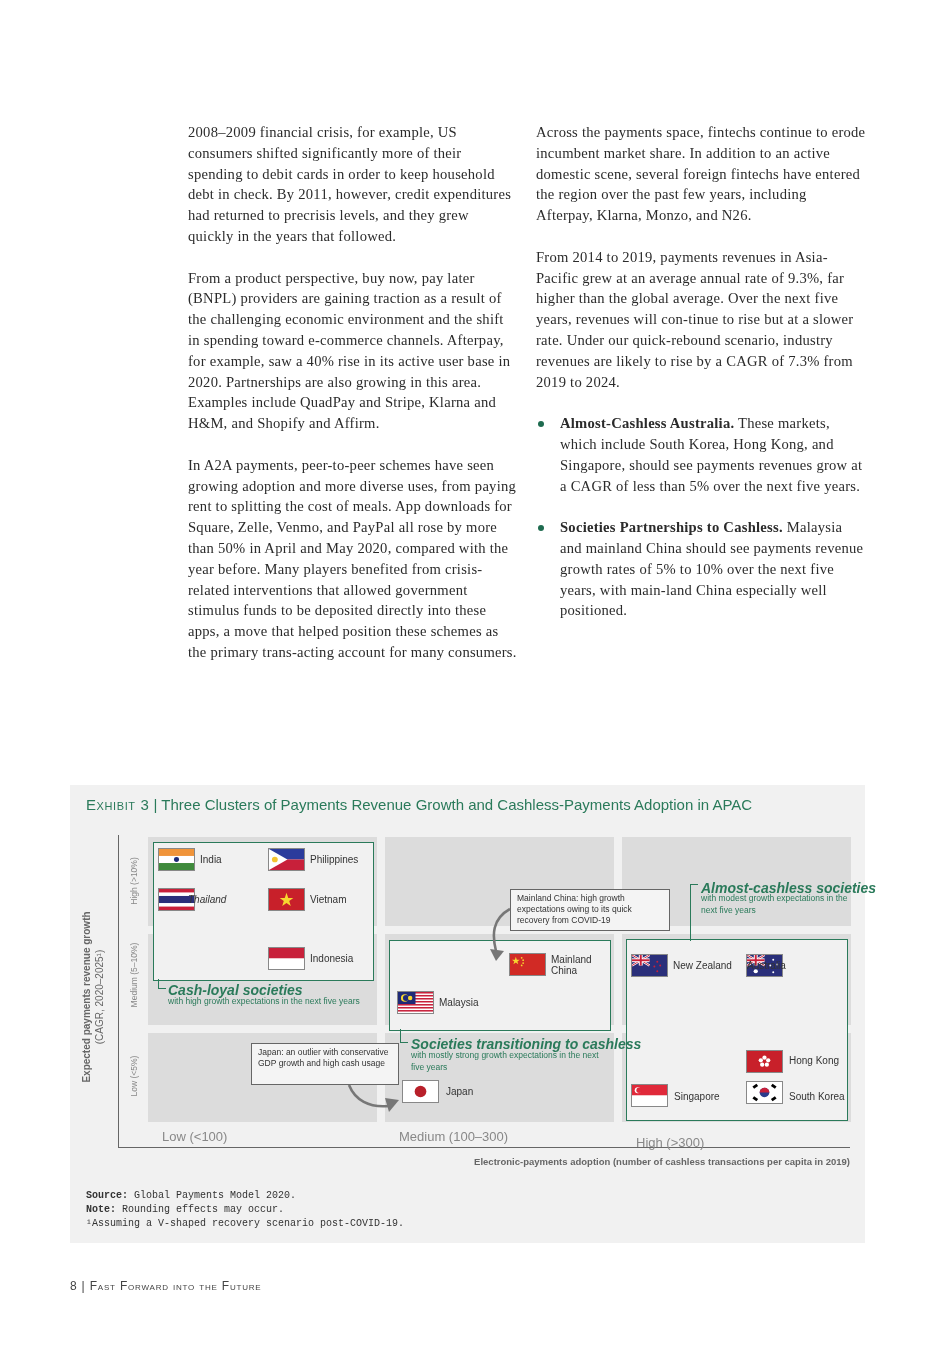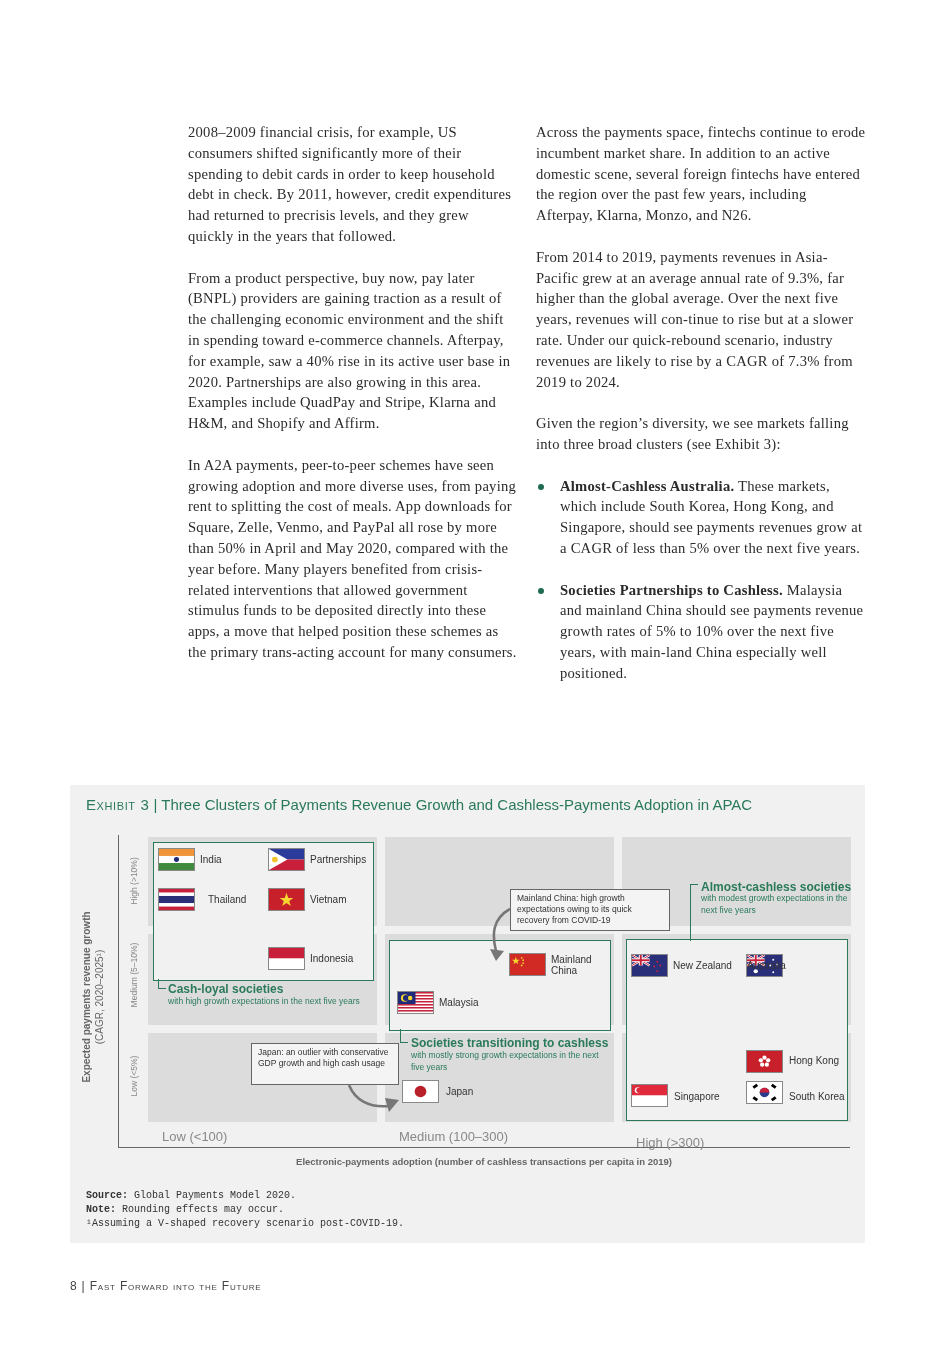--- a/index.html
+++ b/index.html
@@ -23,42 +23,41 @@
   .axis-v { position: absolute; left: 118px; top: 835px; width: 1px; height: 313px; background: #666; }
   .axis-h { position: absolute; left: 118px; top: 1147px; width: 732px; height: 1px; background: #666; }
   .ylab-rot { position: absolute; transform: rotate(-90deg); transform-origin: center center; white-space: nowrap; font-family: "Liberation Sans", sans-serif; }
   .ytick { font-size: 8.5px; color: #888; }
   .xtick { position: absolute; font-family: "Liberation Sans", sans-serif; font-size: 13px; color: #888; text-align: left; width: 200px; }
   .axis-title { font-family: "Liberation Sans", sans-serif; font-weight: bold; font-size: 10px; color: #666; }
   .cluster-box { position: absolute; border: 1.2px solid #2a7a5a; background: #f1f1f1; }
   .flag { position: absolute; width: 37px; height: 23px; box-sizing: border-box; border: 1px solid #888; overflow: hidden; }
   .flag svg { display: block; width: 100%; height: 100%; }
   .country { position: absolute; font-family: "Liberation Sans", sans-serif; font-size: 10px; color: #333; line-height: 11px; }
-  .cl-title { position: absolute; font-family: "Liberation Sans", sans-serif; font-weight: bold; font-size: 12px; color: #2a7a5a; white-space: nowrap; }
+  .cl-title { position: absolute; font-family: "Liberation Sans", sans-serif; font-weight: bold; font-size: 14px; color: #2a7a5a; white-space: nowrap; font-style: italic; }
   .cl-sub { position: absolute; font-family: "Liberation Sans", sans-serif; font-size: 8.5px; color: #2a7a5a; line-height: 12px; }
   .callout { position: absolute; background: #f4f4f4; border: 1px solid #666; font-family: "Liberation Sans", sans-serif; font-size: 8.5px; line-height: 11px; color: #333; padding: 3px 6px; box-sizing: border-box; }
   .connector { position: absolute; border-color: #2a7a5a; border-style: solid; }
   #footnotes { position: absolute; left: 86px; top: 1189px; font-family: Liberation Mono, monospace; font-size: 10px; line-height: 14px; color: #333; }
   #footnotes b { font-weight: bold; }
   #page-footer { position: absolute; left: 70px; top: 1279px; font-family: "Liberation Sans", sans-serif; font-size: 12px; color: #444; letter-spacing: 0.8px; }
   #page-footer .sc { font-variant: small-caps; }
 </style>
 </head>
 <body>
 
 <div id="col-left" class="col">
   <p>2008–2009 financial crisis, for example, US consumers shifted significantly more of their spending to debit cards in order to keep household debt in check. By 2011, however, credit expenditures had returned to precrisis levels, and they grew quickly in the years that followed.</p>
   <p>From a product perspective, buy now, pay later (BNPL) providers are gaining traction as a result of the challenging economic environment and the shift in spending toward e-commerce channels. Afterpay, for example, saw a 40% rise in its active user base in 2020. Partnerships are also growing in this area. Examples include QuadPay and Stripe, Klarna and H&amp;M, and Shopify and Affirm.</p>
   <p>In A2A payments, peer-to-peer schemes have seen growing adoption and more diverse uses, from paying rent to splitting the cost of meals. App downloads for Square, Zelle, Venmo, and PayPal all rose by more than 50% in April and May 2020, compared with the year before. Many players benefited from crisis-related interventions that allowed government stimulus funds to be deposited directly into these apps, a move that helped position these schemes as the primary trans-acting account for many consumers.</p>
 </div>
 
 <div id="col-right" class="col">
   <p>Across the payments space, fintechs continue to erode incumbent market share. In addition to an active domestic scene, several foreign fintechs have entered the region over the past few years, including Afterpay, Klarna, Monzo, and N26.</p>
   <p>From 2014 to 2019, payments revenues in Asia-Pacific grew at an average annual rate of 9.3%, far higher than the global average. Over the next five years, revenues will con-tinue to rise but at a slower rate. Under our quick-rebound scenario, industry revenues are likely to rise by a CAGR of 7.3% from 2019 to 2024.</p>
-  <p>Given the region’s diversity, we see markets falling into three broad clusters (see Exhibit 3):</p>
   <ul class="bullets">
     <li><span class="dot"></span><b>Almost-Cashless Australia.</b><span> These markets, which include South Korea, Hong Kong, and Singapore, should see payments revenues grow at a CAGR of less than 5% over the next five years.</span></li>
     <li><span class="dot"></span><b>Societies Partnerships to Cashless.</b><span> Malaysia and mainland China should see payments revenue growth rates of 5% to 10% over the next five years, with main-land China especially well positioned.</span></li>
   </ul>
 </div>
 
 <div id="exhibit">
   <div id="exhibit-title"><span class="lbl">Exhibit 3</span><span> | </span><span>Three Clusters of Payments Revenue Growth and Cashless-Payments Adoption in APAC</span></div>
 </div>
 
@@ -80,21 +79,21 @@
   <div style="font-weight:normal;">(CAGR, 2020–2025¹)</div>
 </div>
 
 <div class="ylab-rot ytick" style="left:84px;top:876px;width:100px;text-align:center;">High (&gt;10%)</div>
 <div class="ylab-rot ytick" style="left:84px;top:970px;width:100px;text-align:center;">Medium (5–10%)</div>
 <div class="ylab-rot ytick" style="left:84px;top:1071px;width:100px;text-align:center;">Low (&lt;5%)</div>
 
 <div class="xtick" style="left:162px;top:1129px;">Low (&lt;100)</div>
 <div class="xtick" style="left:399px;top:1129px;">Medium (100–300)</div>
 <div class="xtick" style="left:636px;top:1129px;margin-top:6px;">High (&gt;300)</div>
-<div class="axis-title" style="position:absolute;left:118px;top:1156px;width:732px;text-align:center;font-size:9.5px;">Electronic-payments adoption (number of cashless transactions per capita in 2019)</div>
+<div class="axis-title" style="position:absolute;left:118px;top:1156px;width:732px;text-align:right;font-size:9.5px;">Electronic-payments adoption (number of cashless transactions per capita in 2019)</div>
 
 <div class="cluster-box" style="left:153px;top:842px;width:219px;height:137px;"></div>
 
 <div class="cluster-box" style="left:389px;top:940px;width:220px;height:89px;"></div>
 
 <div class="cluster-box" style="left:626px;top:939px;width:220px;height:180px;"></div>
 
 <div class="connector" style="left:158px;top:979px;width:7px;height:9px;border-width:0 0 1.2px 1.2px;"></div>
 <div class="connector" style="left:400px;top:1029px;width:7px;height:13px;border-width:0 0 1.2px 1.2px;"></div>
 <div class="connector" style="left:690px;top:884px;width:7px;height:56px;border-width:1.2px 0 0 1.2px;"></div>
@@ -129,30 +128,30 @@
 <div class="country" style="left:200px;top:854px;">India</div>
 
 <div class="flag" style="left:268px;top:848px;">
     <svg viewBox="0 0 36 22" preserveAspectRatio="none">
       <rect width="36" height="11" fill="#2b3b9c"></rect>
       <rect y="11" width="36" height="11" fill="#c8203a"></rect>
       <polygon points="0,0 19,11 0,22" fill="#fff"></polygon>
       <circle cx="6" cy="11" r="3" fill="#f4c430"></circle>
     </svg>
   </div>
-<div class="country" style="left:310px;top:854px;">Partnerships</div>
+<div class="country" style="left:310px;top:854px;">Philippines</div>
 
 <div class="flag" style="left:158px;top:888px;">
     <svg viewBox="0 0 36 22" preserveAspectRatio="none">
       <rect width="36" height="22" fill="#c8203a"></rect>
       <rect y="3.6" width="36" height="14.8" fill="#fff"></rect>
       <rect y="7.3" width="36" height="7.4" fill="#2a2f7a"></rect>
     </svg>
   </div>
-<div class="country" style="left:208px;top:894px;">Thailand</div>
+<div class="country" style="left:188px;top:894px;font-style:italic;">Thailand</div>
 
 <div class="flag" style="left:268px;top:888px;">
     <svg viewBox="0 0 36 22" preserveAspectRatio="none">
       <rect width="36" height="22" fill="#c8202a"></rect>
       <polygon points="18,4 19.8,9.3 25,9.3 20.8,12.6 22.4,17.8 18,14.6 13.6,17.8 15.2,12.6 11,9.3 16.2,9.3" fill="#f7d730"></polygon>
     </svg>
   </div>
 <div class="country" style="left:310px;top:894px;">Vietnam</div>
 
 <div class="flag" style="left:268px;top:947px;">

